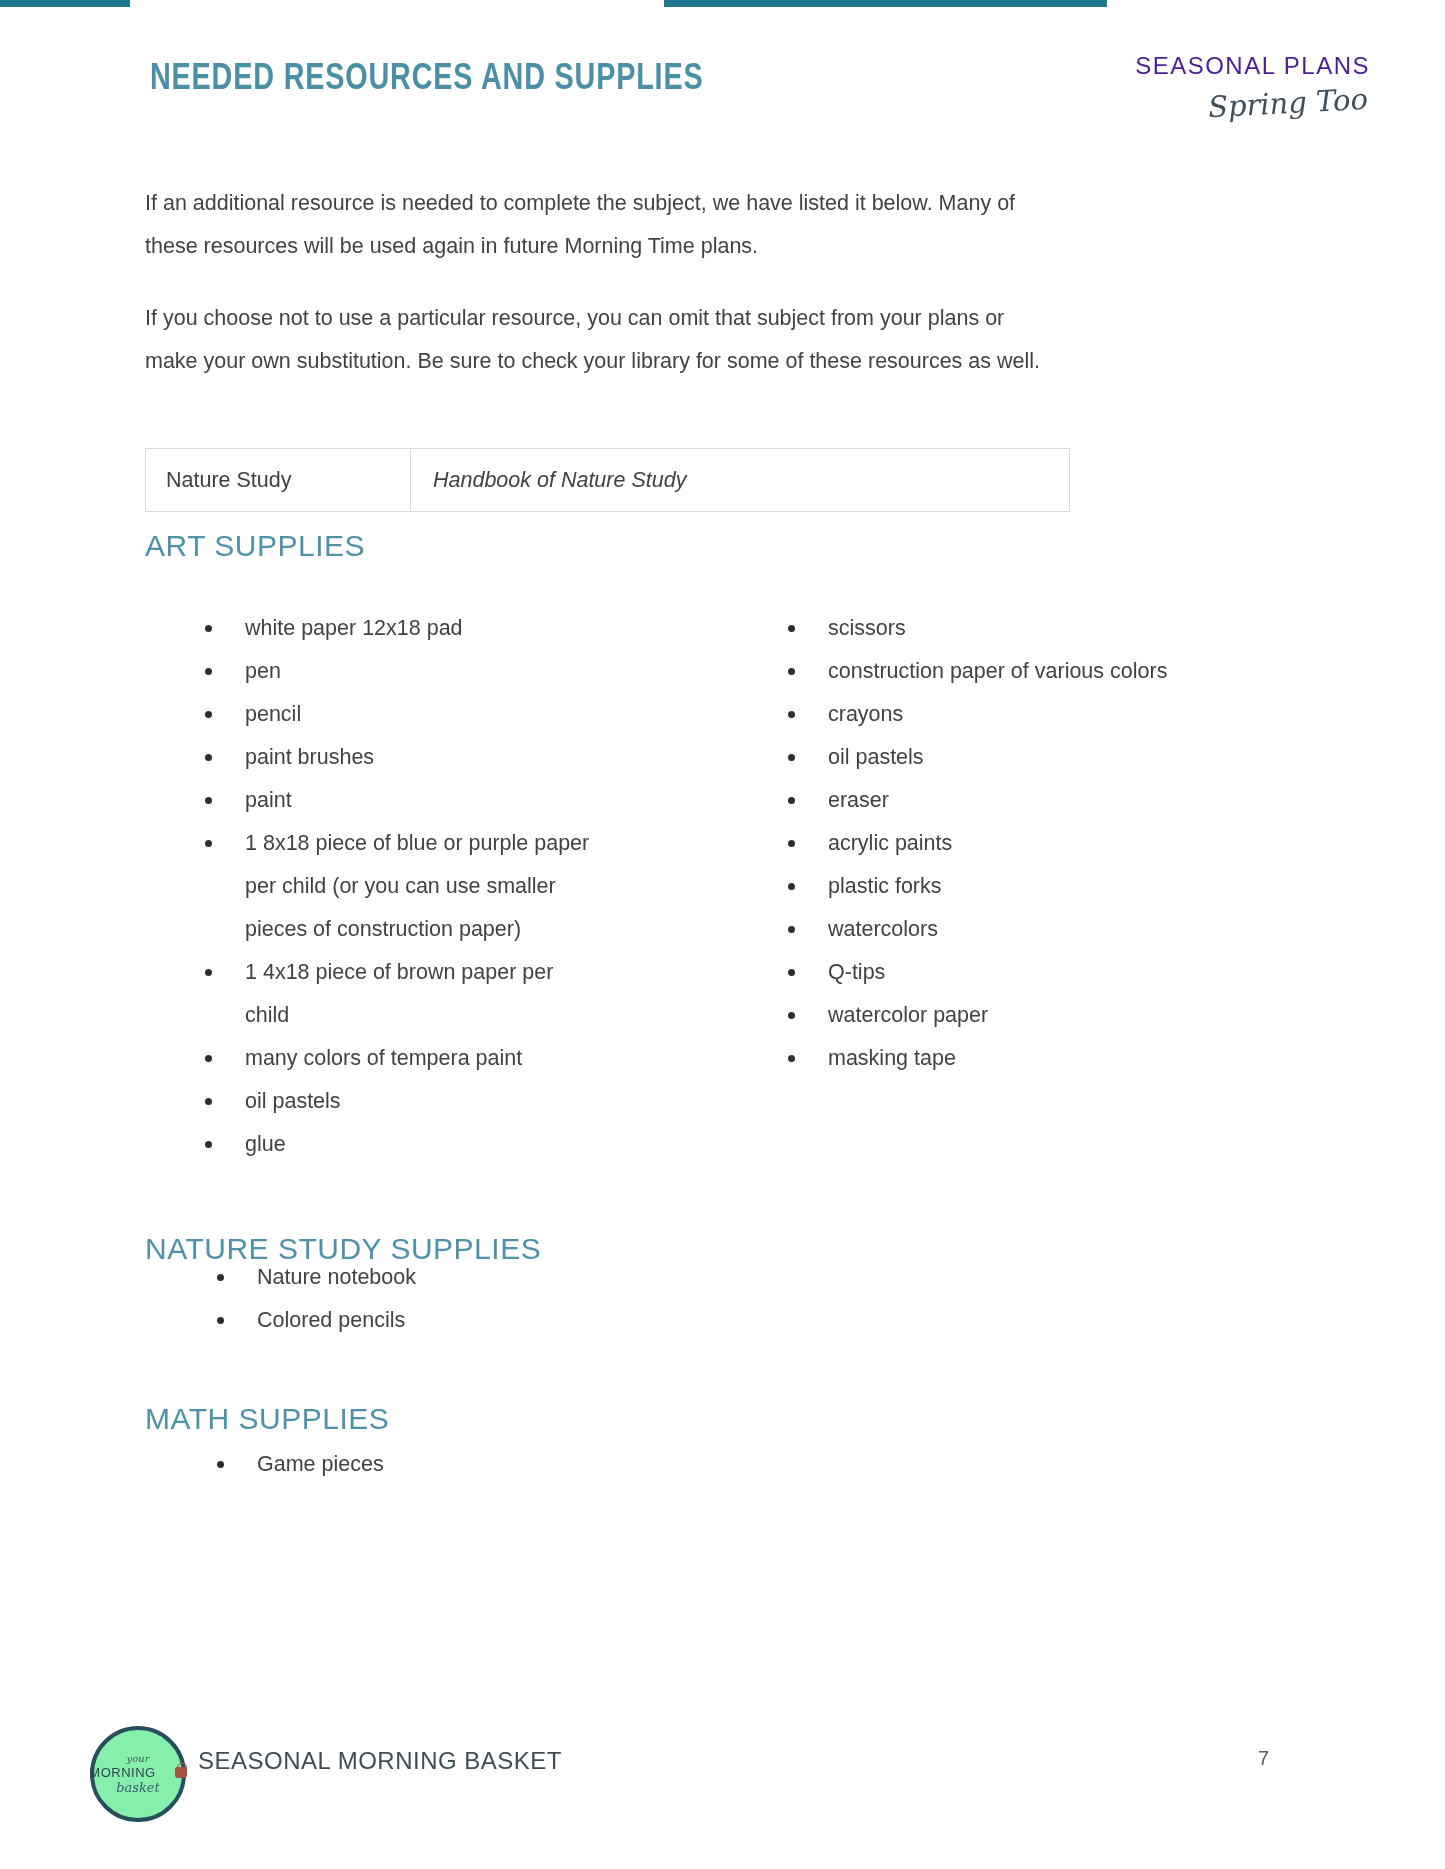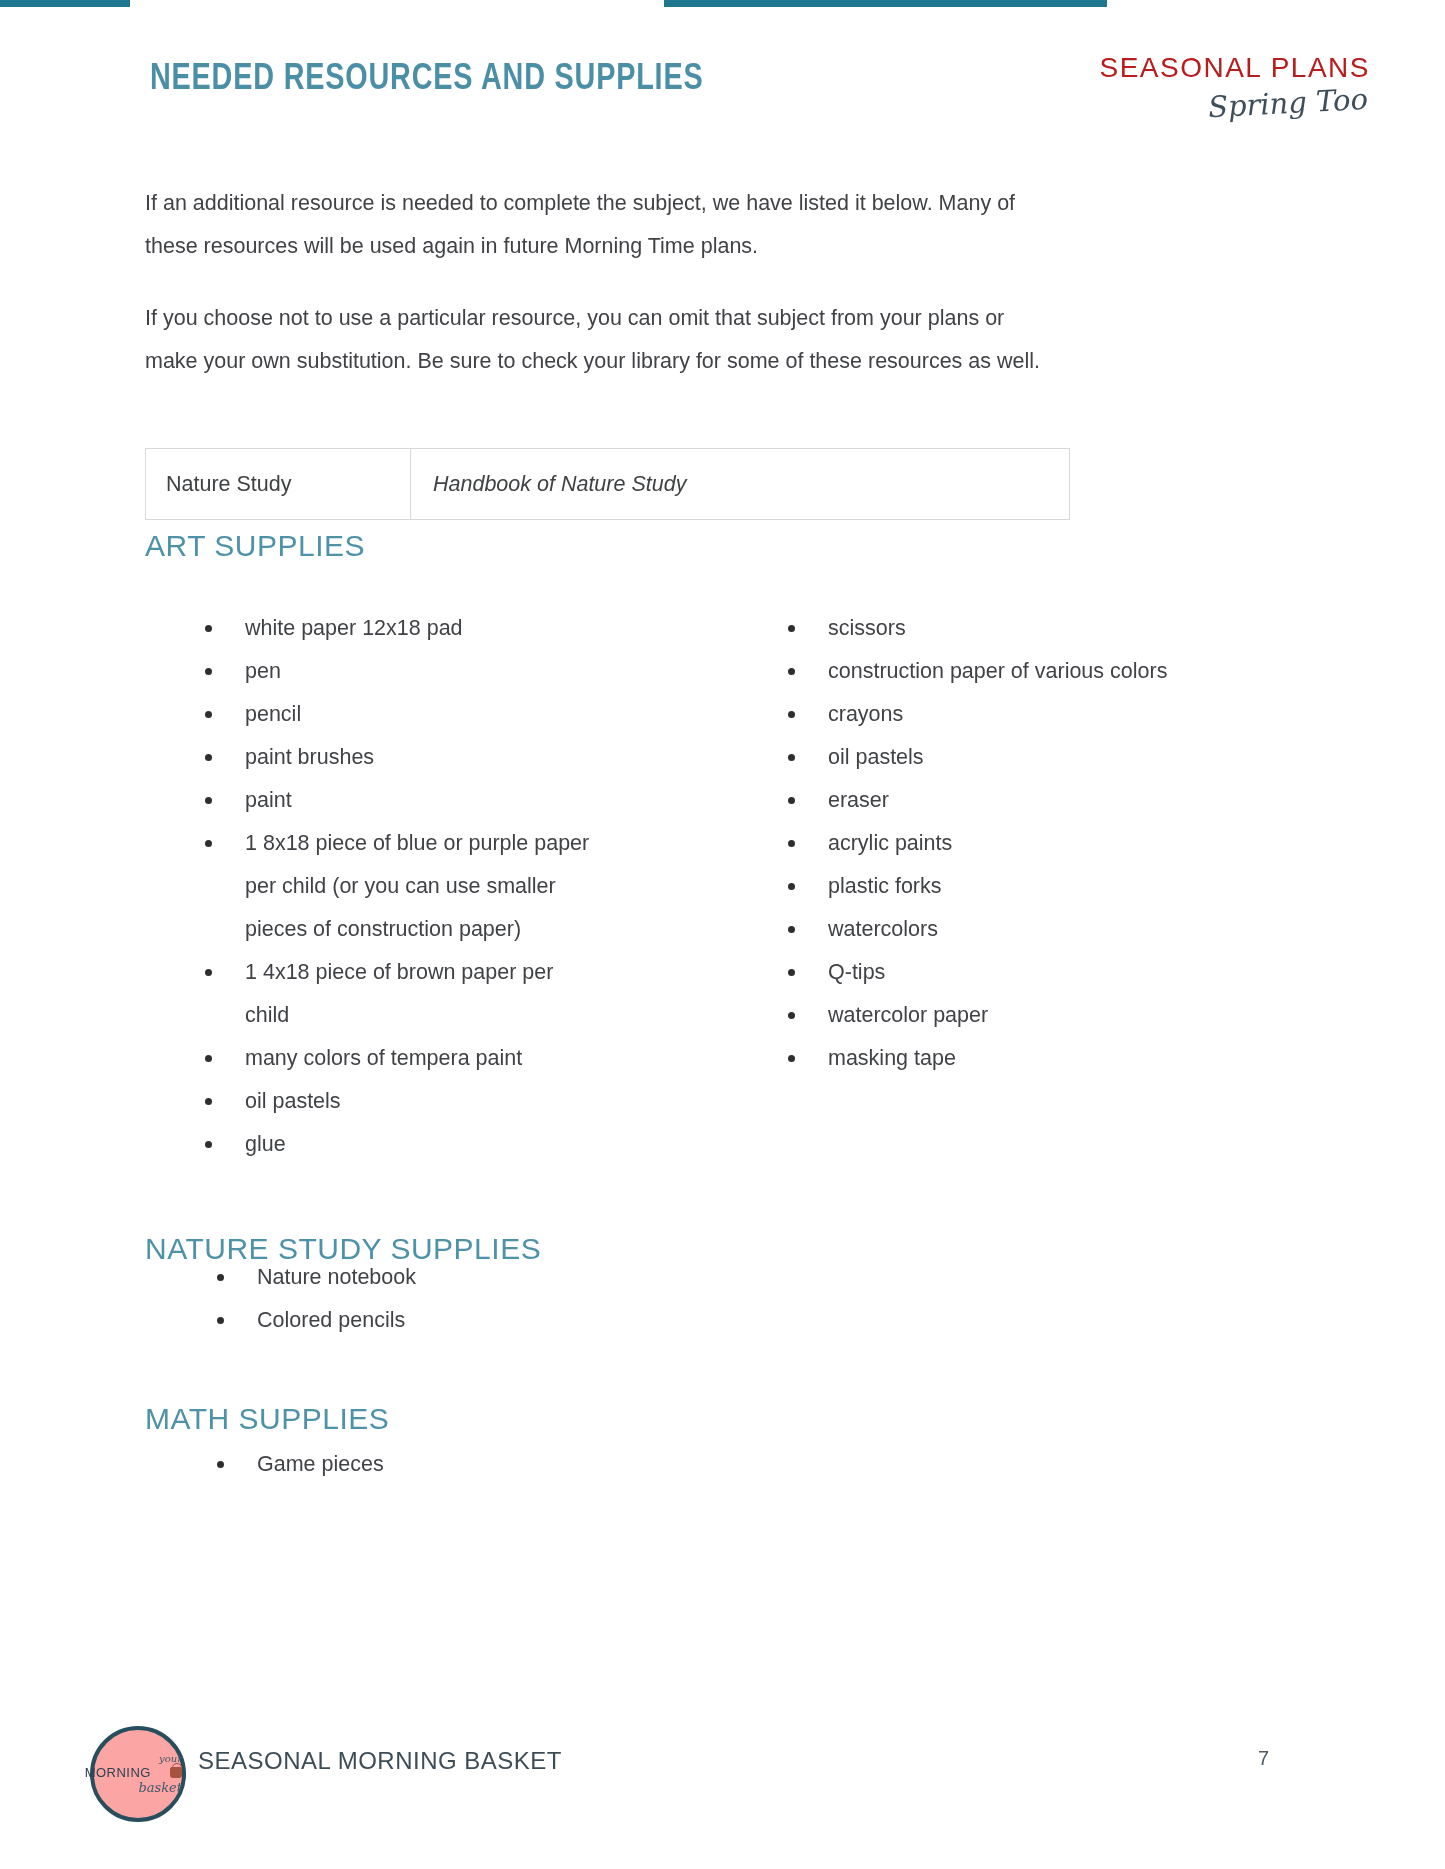--- a/index.html
+++ b/index.html
@@ -17,39 +17,39 @@
   .rule-left  { left:0;   top:74; width:130px; }
   .rule-right { left:664px; top:74; width:443px; }
   .doc-title {
     position:absolute; left:150px; top:56px;
     font-size:36px; font-weight:700; color:#4b8fa6;
     letter-spacing:1px; white-space:nowrap;
   }
   .condense { display:inline-block; transform:scaleX(0.8); transform-origin:0 50%; }
   .brand {
     position:absolute; right:75px; top:52px;
-    font-size:28px; letter-spacing:1.5px; color:#b91c1c; white-space:nowrap;
+    font-size:24px; letter-spacing:1.5px; color:#4c1d95; white-space:nowrap;
   }
   .brand-script {
     position:absolute; right:77px; top:86px;
     font-family:"DejaVu Serif","Liberation Serif",serif;
     font-style:italic; font-size:29px; color:#3e4e5a;
     transform:rotate(-3deg); white-space:nowrap;
   }
   
   .para {
     position:absolute; left:145px; width:1000px;
     font-size:21.5px; line-height:43px; font-weight:300;
     color:#404246; white-space:nowrap;
   }
   .para-1 { top:182px; }
   .para-2 { top:297px; }
   
   .res-table {
-    position:absolute; left:145px; top:448px; width:925px; height:72px;
+    position:absolute; left:145px; top:448px; width:925px; height:64px;
     border:1px solid #d9d9d9; display:flex;
   }
   .res-cell {
     display:flex; align-items:center;
     font-size:21.5px; color:#3f4143; font-weight:300;
   }
   .res-cell.subject { width:265px; padding-left:20px; border-right:1px solid #d9d9d9; }
   .res-cell.resource { flex:1; padding-left:22px; font-style:italic; }
   
   .section-heading {
@@ -72,22 +72,22 @@
   .list-art-left     { left:245px; top:607px;  }
   .list-art-right    { left:828px; top:607px;  }
   .list-nature-left  { left:257px; top:1256px; }
   .list-nature-right { left:828px; top:1256px; }
   .list-math-left    { left:257px; top:1443px; }
   .list-math-right   { left:828px; top:1443px; }
   
   .logo-circle {
     position:absolute; left:90px; top:1726px;
     width:96px; height:96px; border-radius:50%;
-    border:4px solid #274e5d; background:#fca5a5;
-    display:flex; flex-direction:column; align-items:flex-end; justify-content:center;
+    border:4px solid #274e5d; background:#86efac;
+    display:flex; flex-direction:column; align-items:center; justify-content:center;
     line-height:1;
   }
   .logo-your {
     font-family:"DejaVu Serif","Liberation Serif",serif; font-style:italic;
     font-size:10px; color:#41586b;
   }
   .logo-morning {
     font-size:13px; letter-spacing:0.5px; color:#2f4150; font-weight:400;
     margin-top:2px; display:flex; align-items:center; gap:19px;
   }

